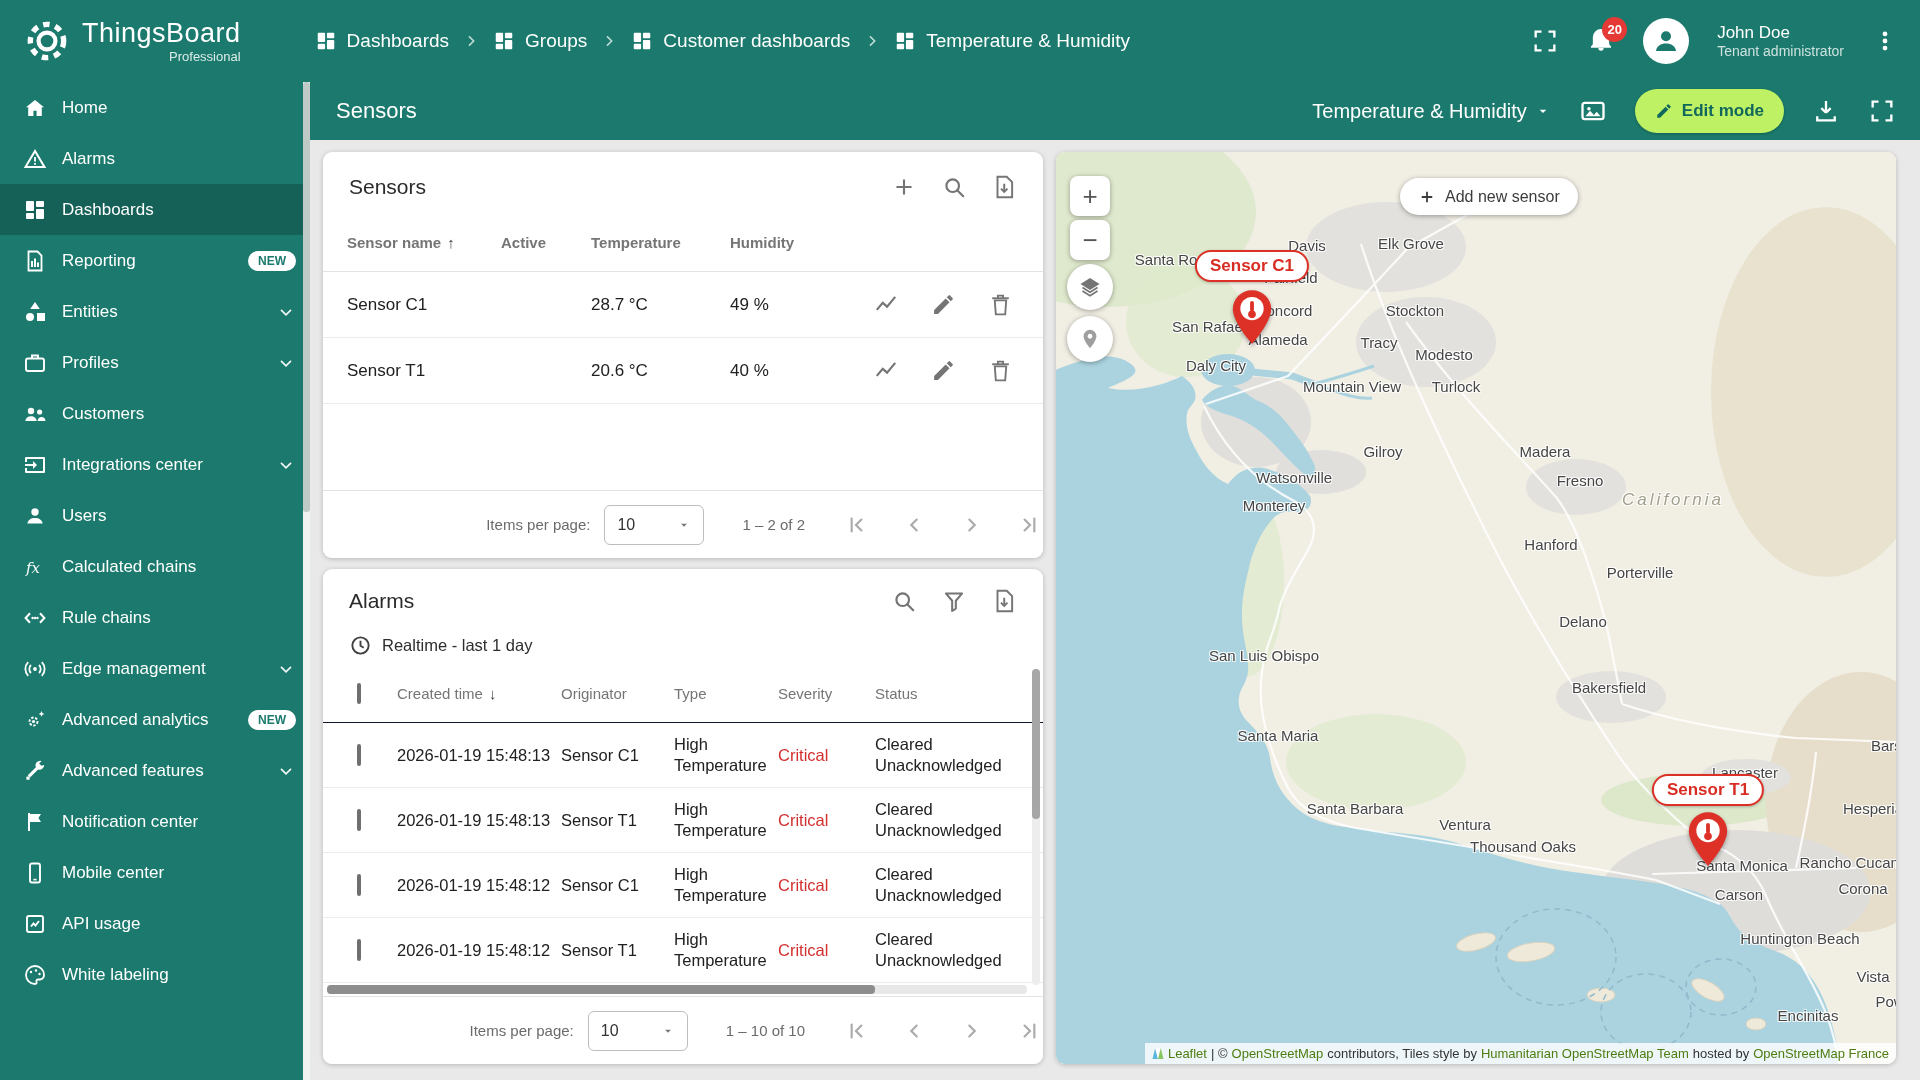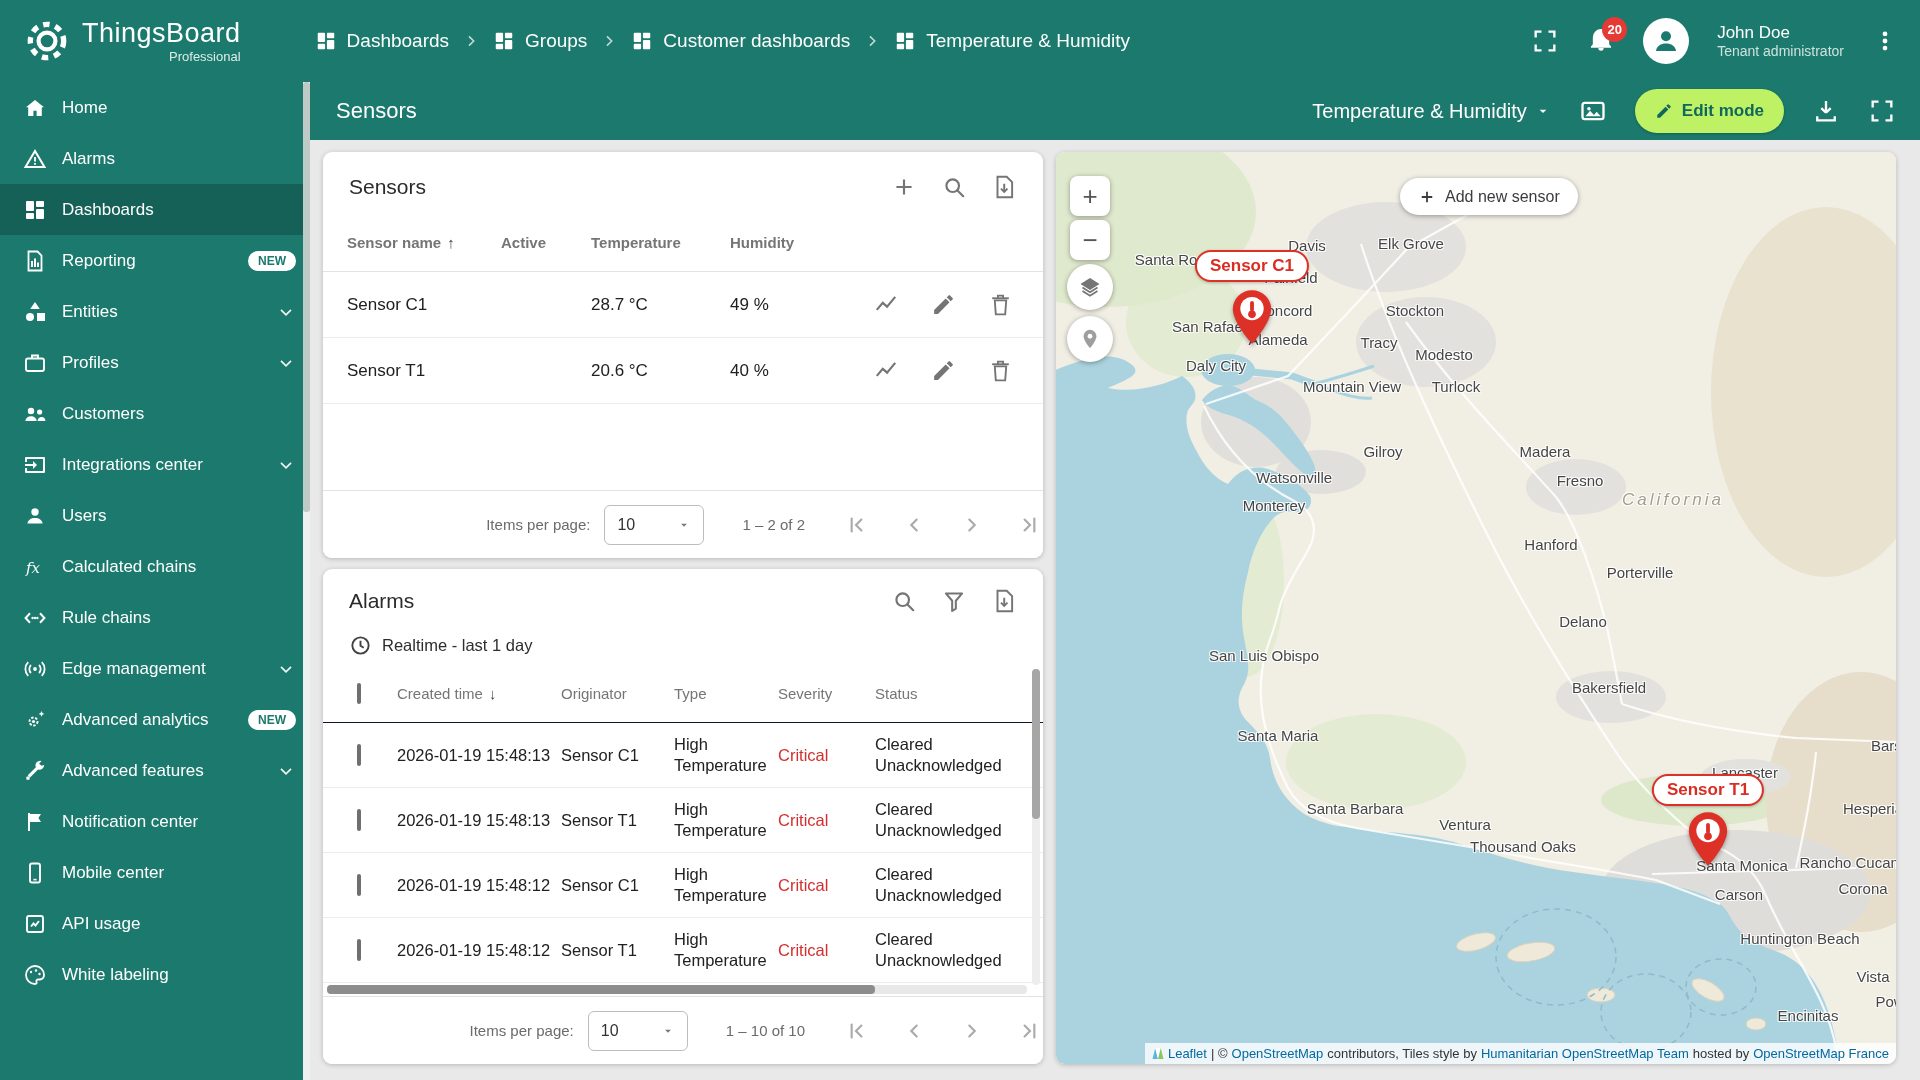--- a/index.html
+++ b/index.html
@@ -97,21 +97,21 @@
   .layers-btn{top:112px}
   .loc-btn{top:164px}
   .add-sensor{position:absolute;left:344px;top:26px;height:37px;border-radius:19px;background:#fff;box-shadow:0 1px 5px rgba(0,0,0,.35);display:flex;align-items:center;gap:9px;padding:0 18px;font-size:16px;color:#3c3c3c;cursor:pointer;z-index:6}
   .map-pin{position:absolute;transform:translate(-50%,-100%);z-index:5;filter:drop-shadow(0 2px 2px rgba(0,0,0,.35));cursor:pointer}
   .pin-c1{left:196px;top:194px}
   .pin-t1{left:652px;top:716px}
   .sensor-pill{position:absolute;transform:translate(-50%,-50%);background:#fff;border:2.5px solid #dd3127;color:#d92c22;font-size:17px;font-weight:bold;padding:4px 13px;border-radius:16px;white-space:nowrap;z-index:6;box-shadow:0 1px 3px rgba(0,0,0,.25);cursor:pointer}
   .pill-c1{left:196px;top:114px}
   .pill-t1{left:652px;top:638px}
   .attribution{position:absolute;right:0;bottom:0;background:rgba(255,255,255,.8);font-size:13px;color:#333;padding:3px 7px;display:flex;align-items:center;gap:4px;z-index:7;white-space:nowrap}
-  .attribution a{color:#0369a1;text-decoration:none;cursor:pointer}
+  .attribution a{color:#4d7c0f;text-decoration:none;cursor:pointer}
 </style>
 </head>
 <body>
 
 <div class="stage">
 
   <header class="topbar">
     <div class="brand">
       <span class="ic">
         <svg width="46" height="46" viewBox="0 0 24 24">

